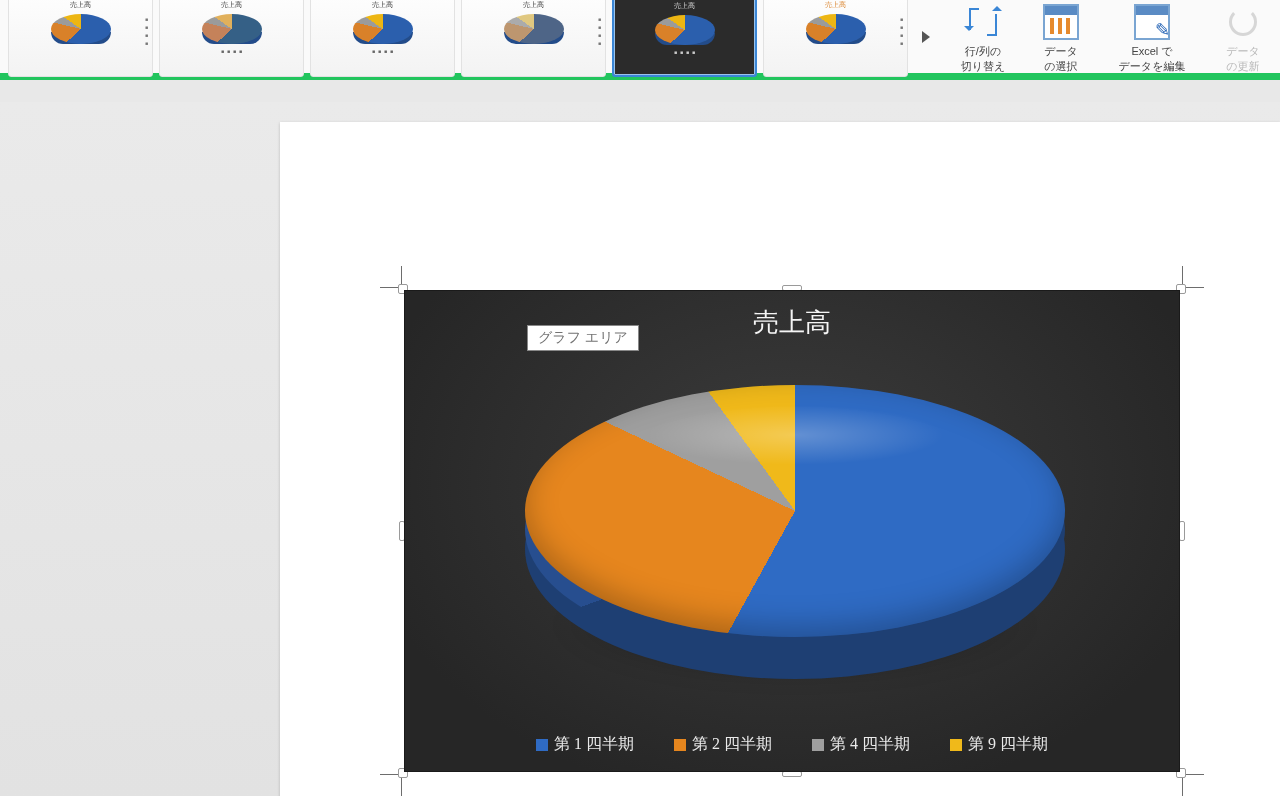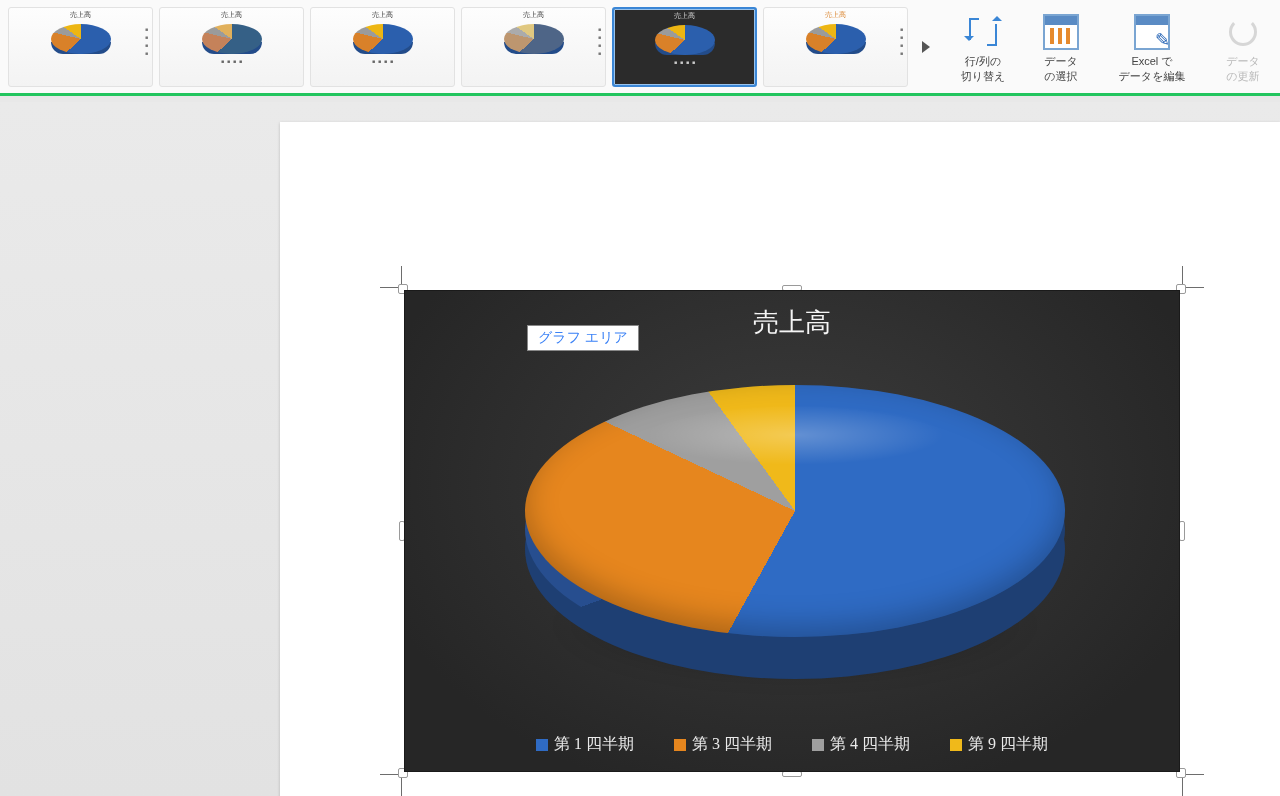--- a/index.html
+++ b/index.html
@@ -6,22 +6,22 @@
   body {
     font-family: "Helvetica Neue", Arial, sans-serif;
     background: #e8e8e8;
     width: 1280px;
     height: 796px;
     overflow: hidden;
   }
   
   .ribbon {
     background: #fafafa;
-    border-bottom: 3px solid #22c55e;
-    height: 96px;
+    border-bottom: 7px solid #22c55e;
+    height: 80px;
     display: flex;
     align-items: center;
     position: relative;
   }
   .style-gallery {
     display: flex;
     align-items: center;
     gap: 6px;
     padding: 6px 8px;
     flex: 0 0 auto;
@@ -133,21 +133,21 @@
     position:absolute; inset:0;
     background: radial-gradient(ellipse at 50% 40%, #3c3c3c 0%, #262626 80%);
     border:1px solid #1a1a1a;
   }
   .chart-title{
     font-family: "Times New Roman", serif; color:#f5f5f5; font-size:26px;
     position:absolute; left:0; right:0; top:14px; text-align:center;
   }
   .plot-area-label{
     position:absolute; left:122px; top:34px; background:#fff; border:1px solid #888;
-    padding:3px 10px; font-size:14px; color:#3b82f6;
+    padding:3px 10px; font-size:14px; color:#737373;
   }
   .pie3d{
     position:absolute; left:120px; top:94px; width:540px; height:300px;
   }
   .pie3d .shadow{
     position:absolute; left:30px; top:180px; width:480px; height:120px;
     background: radial-gradient(ellipse, rgba(0,0,0,.45), transparent 70%);
     filter: blur(8px);
   }
   .pie3d .rim{
@@ -323,20 +323,20 @@
         <div class="plot-area-label">グラフ エリア</div>
         <div class="pie3d">
           <div class="shadow"></div>
           <div class="rim"></div>
           <div class="rim2"></div>
           <div class="top"></div>
           <div class="hl"></div>
         </div>
         <div class="legend">
           <span><span class="sw" style="background:#2f6bc4"></span><span>第 1 四半期</span></span>
-          <span><span class="sw" style="background:#e6861e"></span><span>第 3 四半期</span></span>
+          <span><span class="sw" style="background:#e6861e"></span><span>第 2 四半期</span></span>
           <span><span class="sw" style="background:#9f9f9f"></span><span>第 4 四半期</span></span>
           <span><span class="sw" style="background:#f0b91a"></span><span>第 9 四半期</span></span>
         </div>
       </div>
     </div>
   </div>
 </div>
 
 </body></html>

